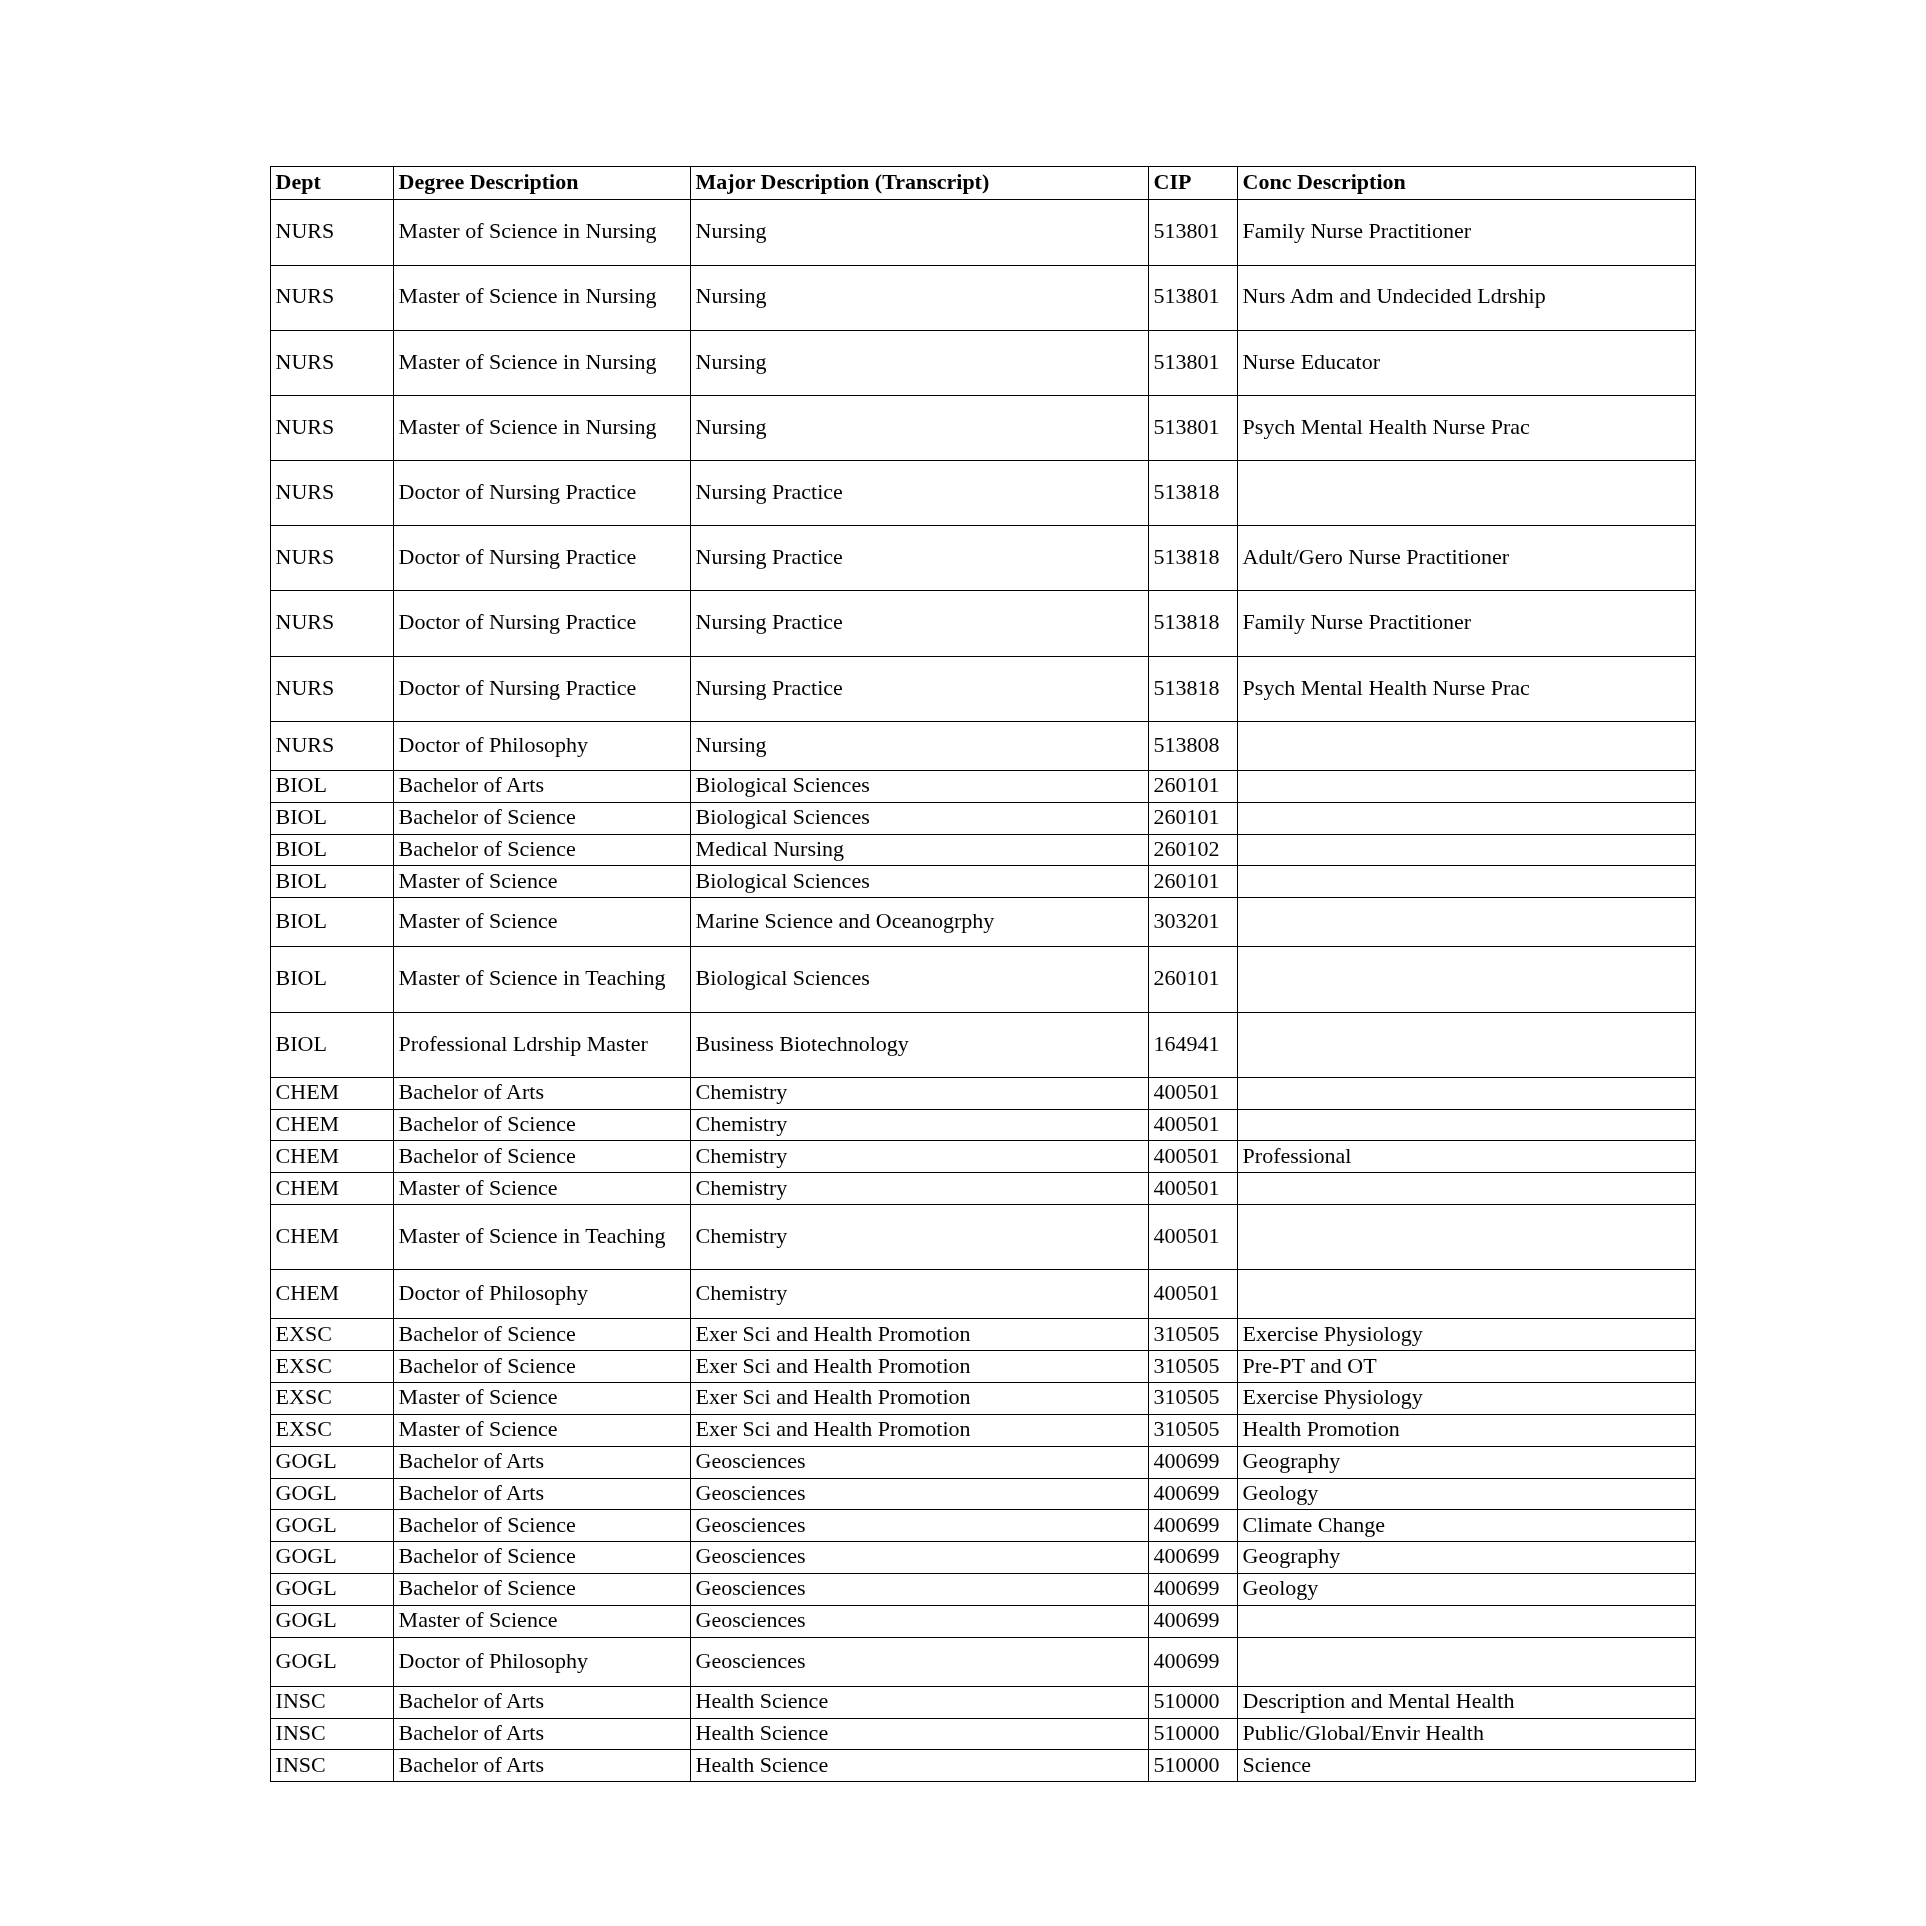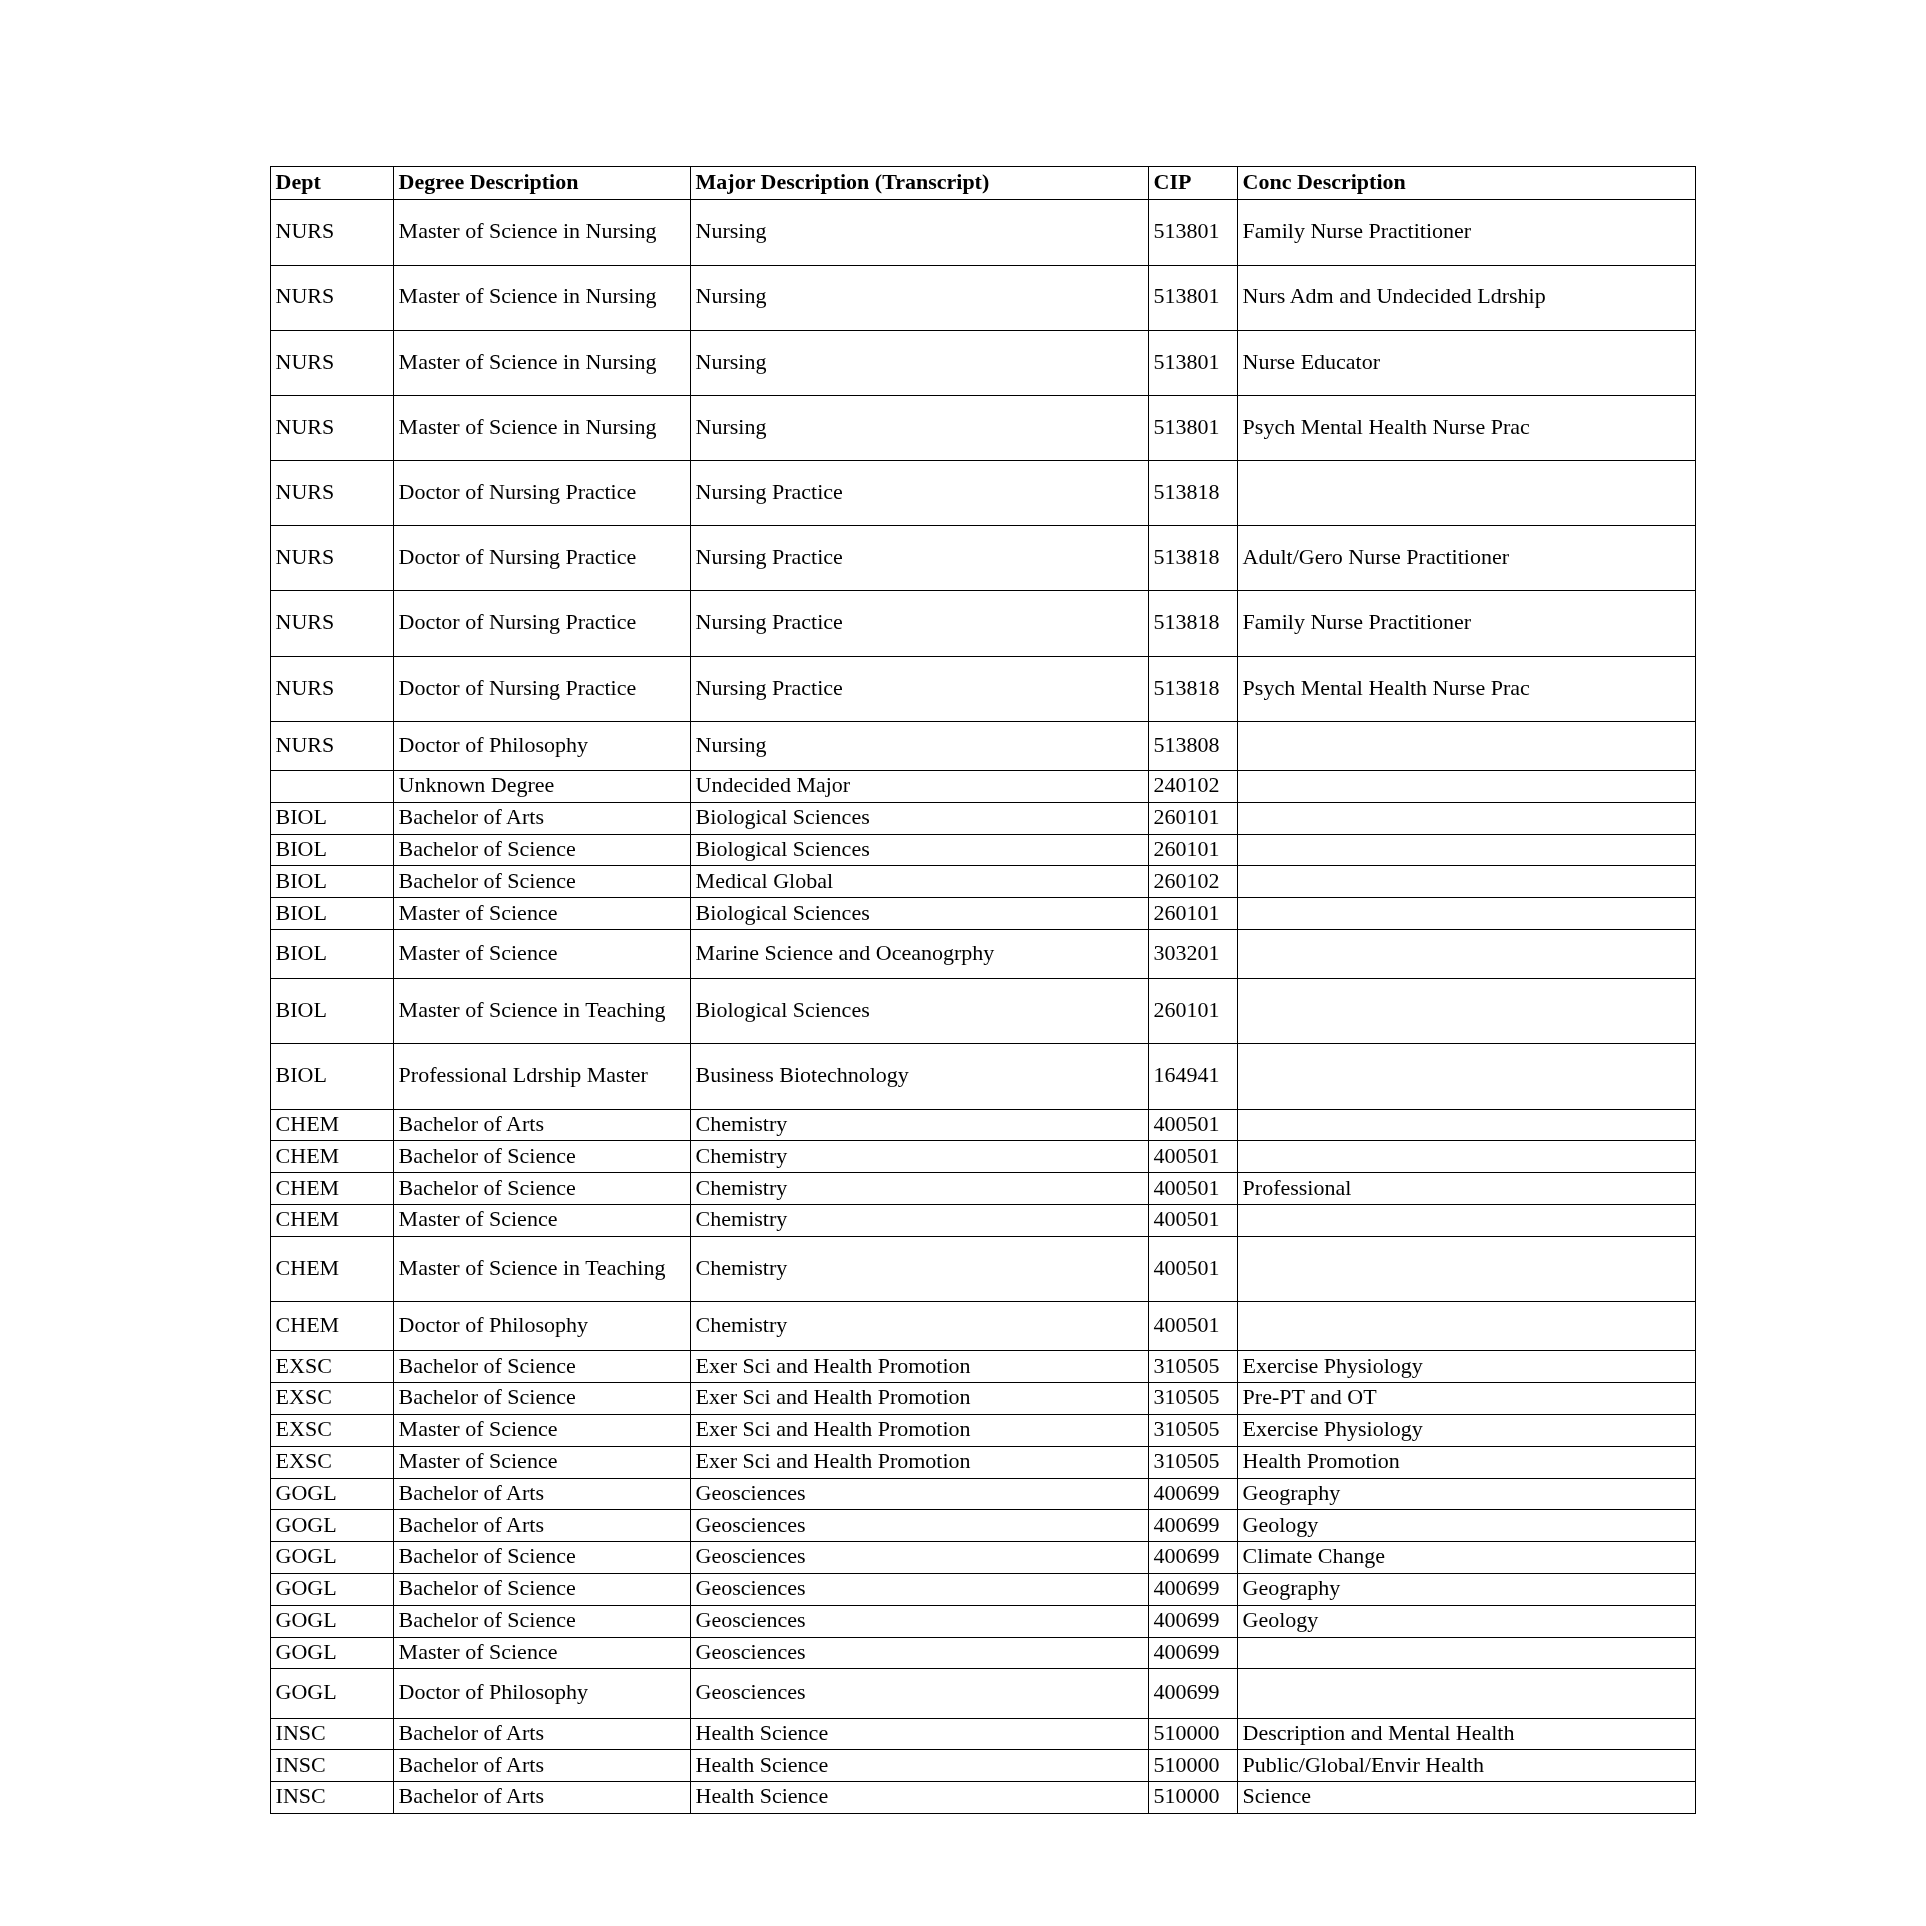--- a/index.html
+++ b/index.html
@@ -141,44 +141,37 @@
             <td class="cell-conc">Psych Mental Health Nurse Prac</td>
           </tr>
           <tr class="h-mid">
             <td class="cell-dept">NURS</td>
             <td class="cell-degree">Doctor of Philosophy</td>
             <td class="cell-major">Nursing</td>
             <td class="cell-cip">513808</td>
             <td class="cell-conc"></td>
           </tr>
           <tr class="h-short">
-            <td class="cell-dept"></td>
-            <td class="cell-degree">Unknown Degree</td>
-            <td class="cell-major">Undecided Major</td>
-            <td class="cell-cip">240102</td>
-            <td class="cell-conc"></td>
-          </tr>
-          <tr class="h-short">
             <td class="cell-dept">BIOL</td>
             <td class="cell-degree">Bachelor of Arts</td>
             <td class="cell-major">Biological Sciences</td>
             <td class="cell-cip">260101</td>
             <td class="cell-conc"></td>
           </tr>
           <tr class="h-short">
             <td class="cell-dept">BIOL</td>
             <td class="cell-degree">Bachelor of Science</td>
             <td class="cell-major">Biological Sciences</td>
             <td class="cell-cip">260101</td>
             <td class="cell-conc"></td>
           </tr>
           <tr class="h-short">
             <td class="cell-dept">BIOL</td>
             <td class="cell-degree">Bachelor of Science</td>
-            <td class="cell-major">Medical Global</td>
+            <td class="cell-major">Medical Nursing</td>
             <td class="cell-cip">260102</td>
             <td class="cell-conc"></td>
           </tr>
           <tr class="h-short">
             <td class="cell-dept">BIOL</td>
             <td class="cell-degree">Master of Science</td>
             <td class="cell-major">Biological Sciences</td>
             <td class="cell-cip">260101</td>
             <td class="cell-conc"></td>
           </tr>

